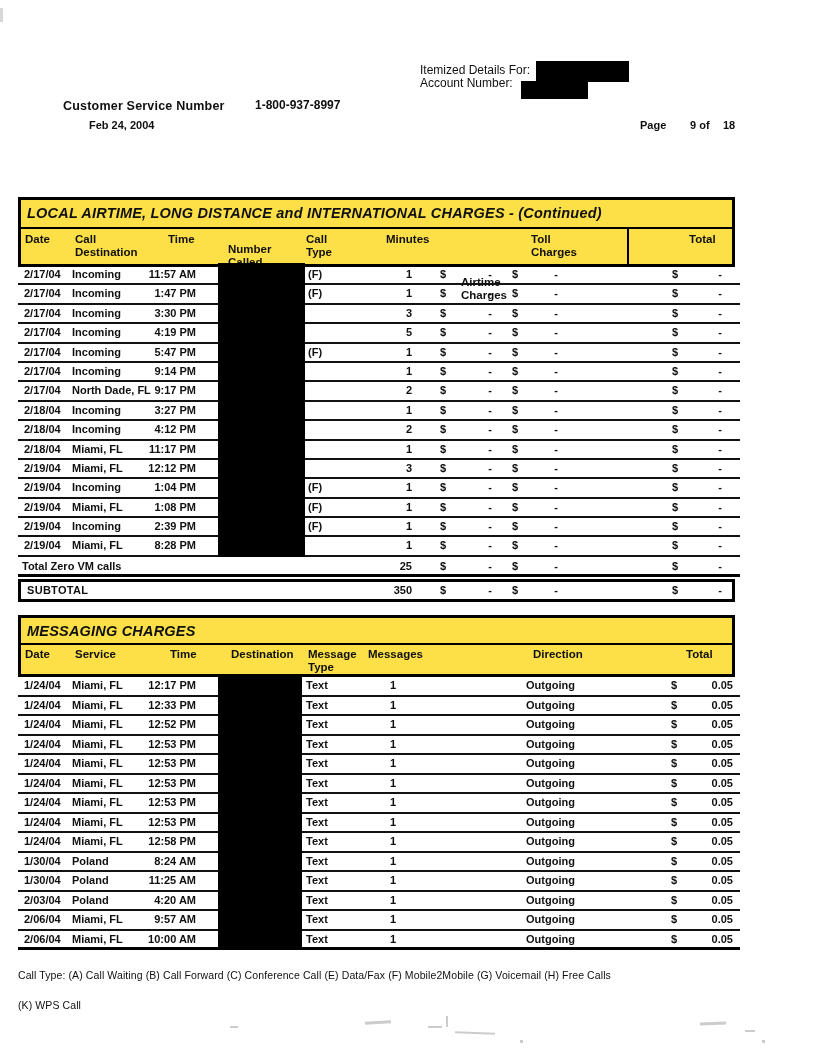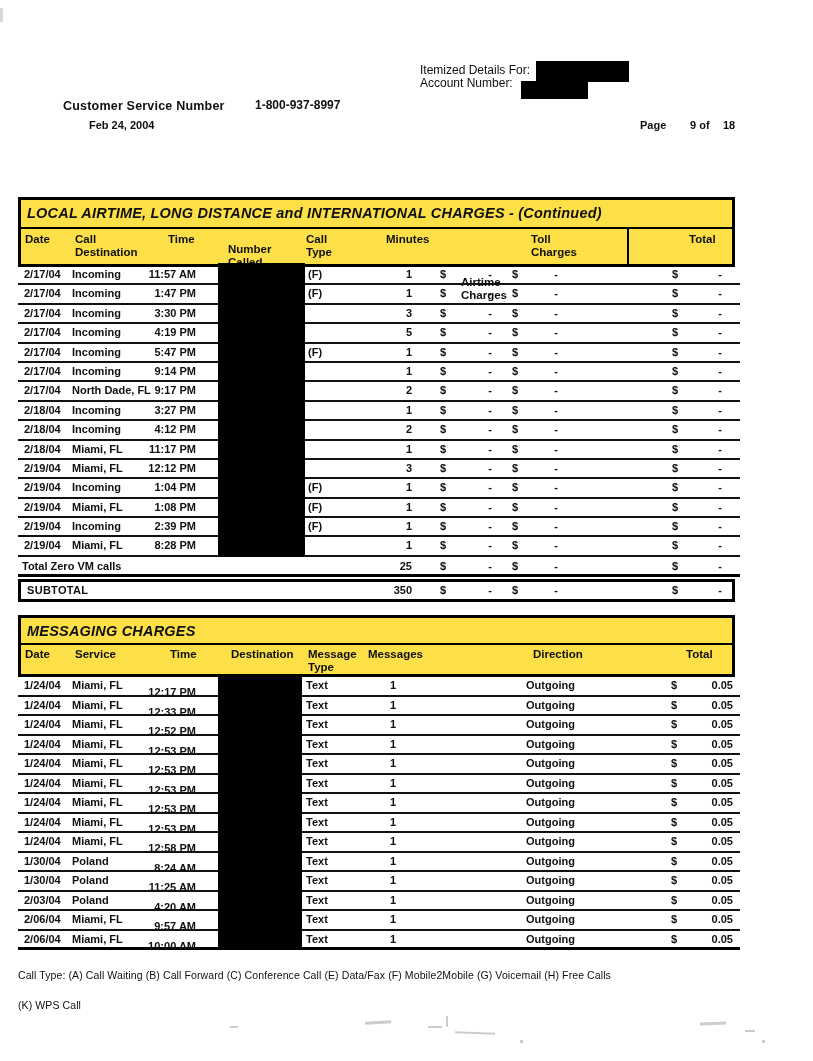--- a/index.html
+++ b/index.html
@@ -40,21 +40,21 @@
 
   .c1-date {left:6px;}  .c1-dest {left:54px;}
   .c1-time {left:110px; width:68px; text-align:right;}
   .c1-ctype{left:290px;}
   .c1-min  {left:350px; width:44px; text-align:right;}
   .c1-cur1 {left:422px;} .c1-amt1 {left:448px; width:26px; text-align:right;}
   .c1-cur2 {left:494px;} .c1-amt2 {left:514px; width:26px; text-align:right;}
   .c1-cur3 {left:654px;} .c1-amt3 {left:678px; width:26px; text-align:right;}
 
   .c2-date {left:6px;}  .c2-serv {left:54px;}
-  .c2-time {left:110px; width:68px; text-align:right;margin-top:7px;}
+  .c2-time {left:110px; width:68px; text-align:right;}
   .c2-mtype{left:288px;}
   .c2-msgs {left:340px; width:38px; text-align:right;}
   .c2-dir  {left:508px;}
   .c2-cur  {left:653px;} .c2-amt  {left:672px; width:43px; text-align:right;}
 
   .total-row { position:absolute; left:18px; width:722px; height:20px; border-bottom:3px solid #000; }
   .total-row span { position:absolute; top:3px; font-size:11px; font-weight:bold; white-space:nowrap; }
   .total-label { left:4px; font-size:11.5px; }
 
   .subtotal-box {

